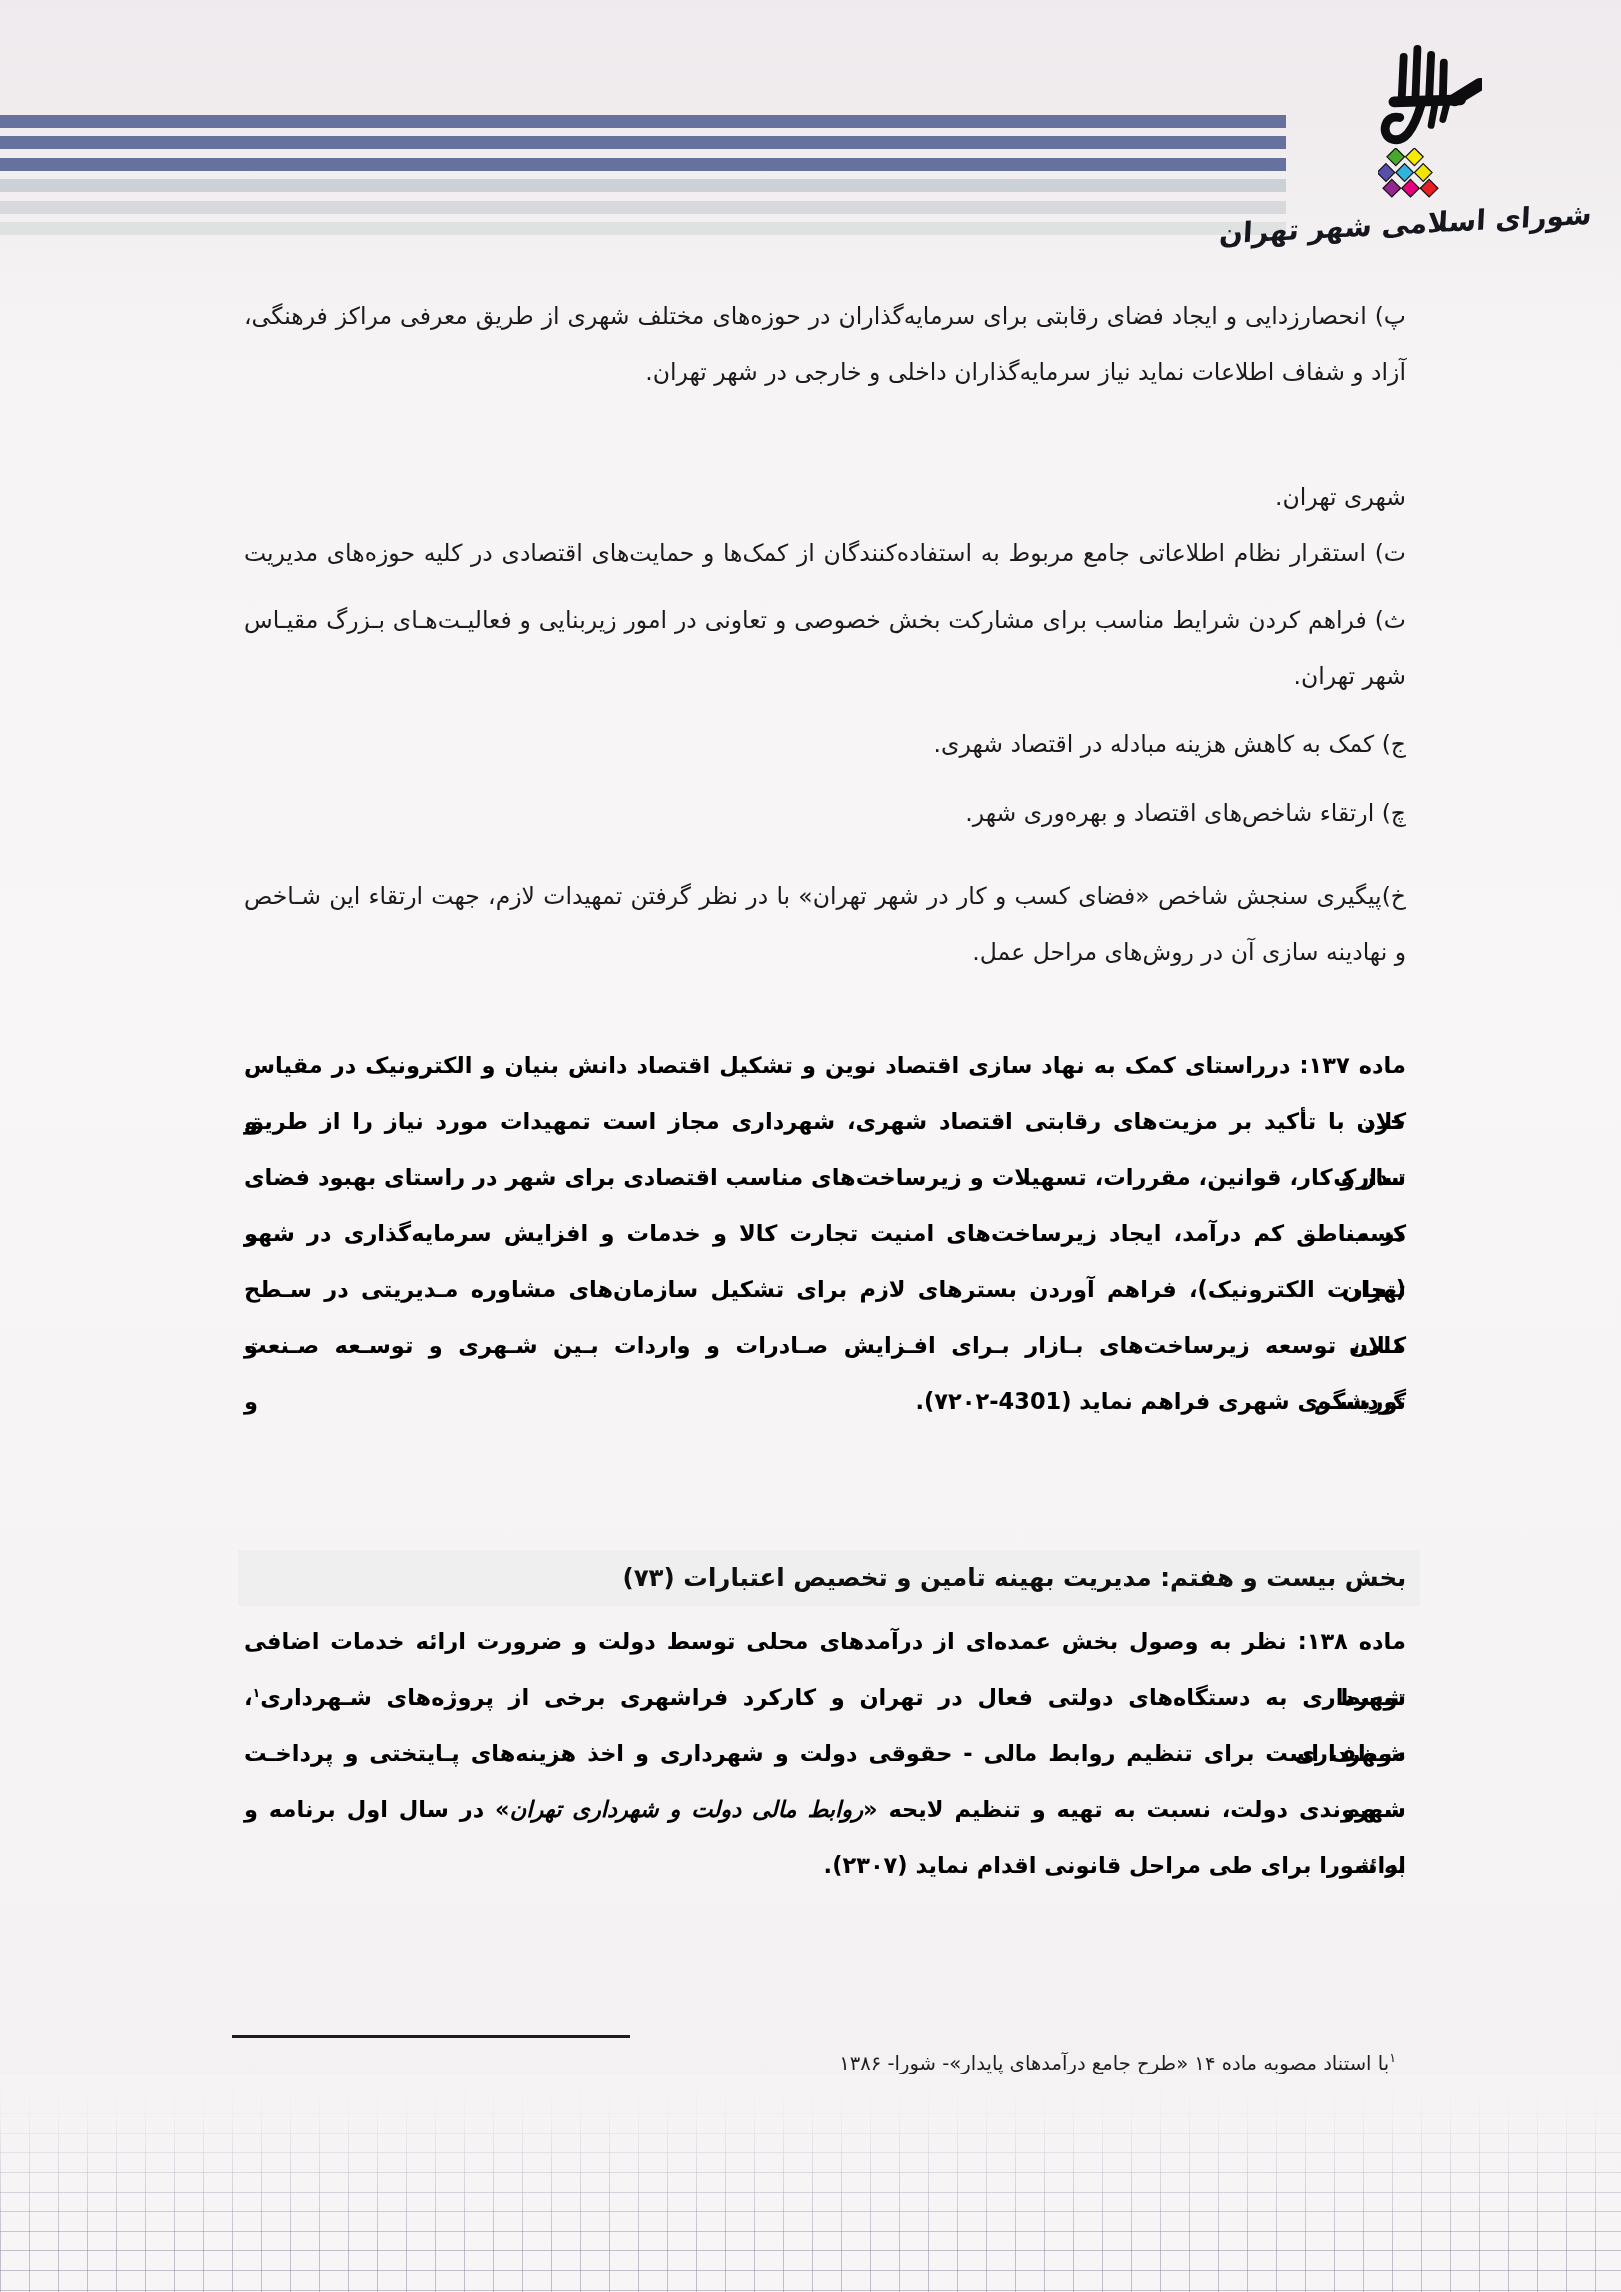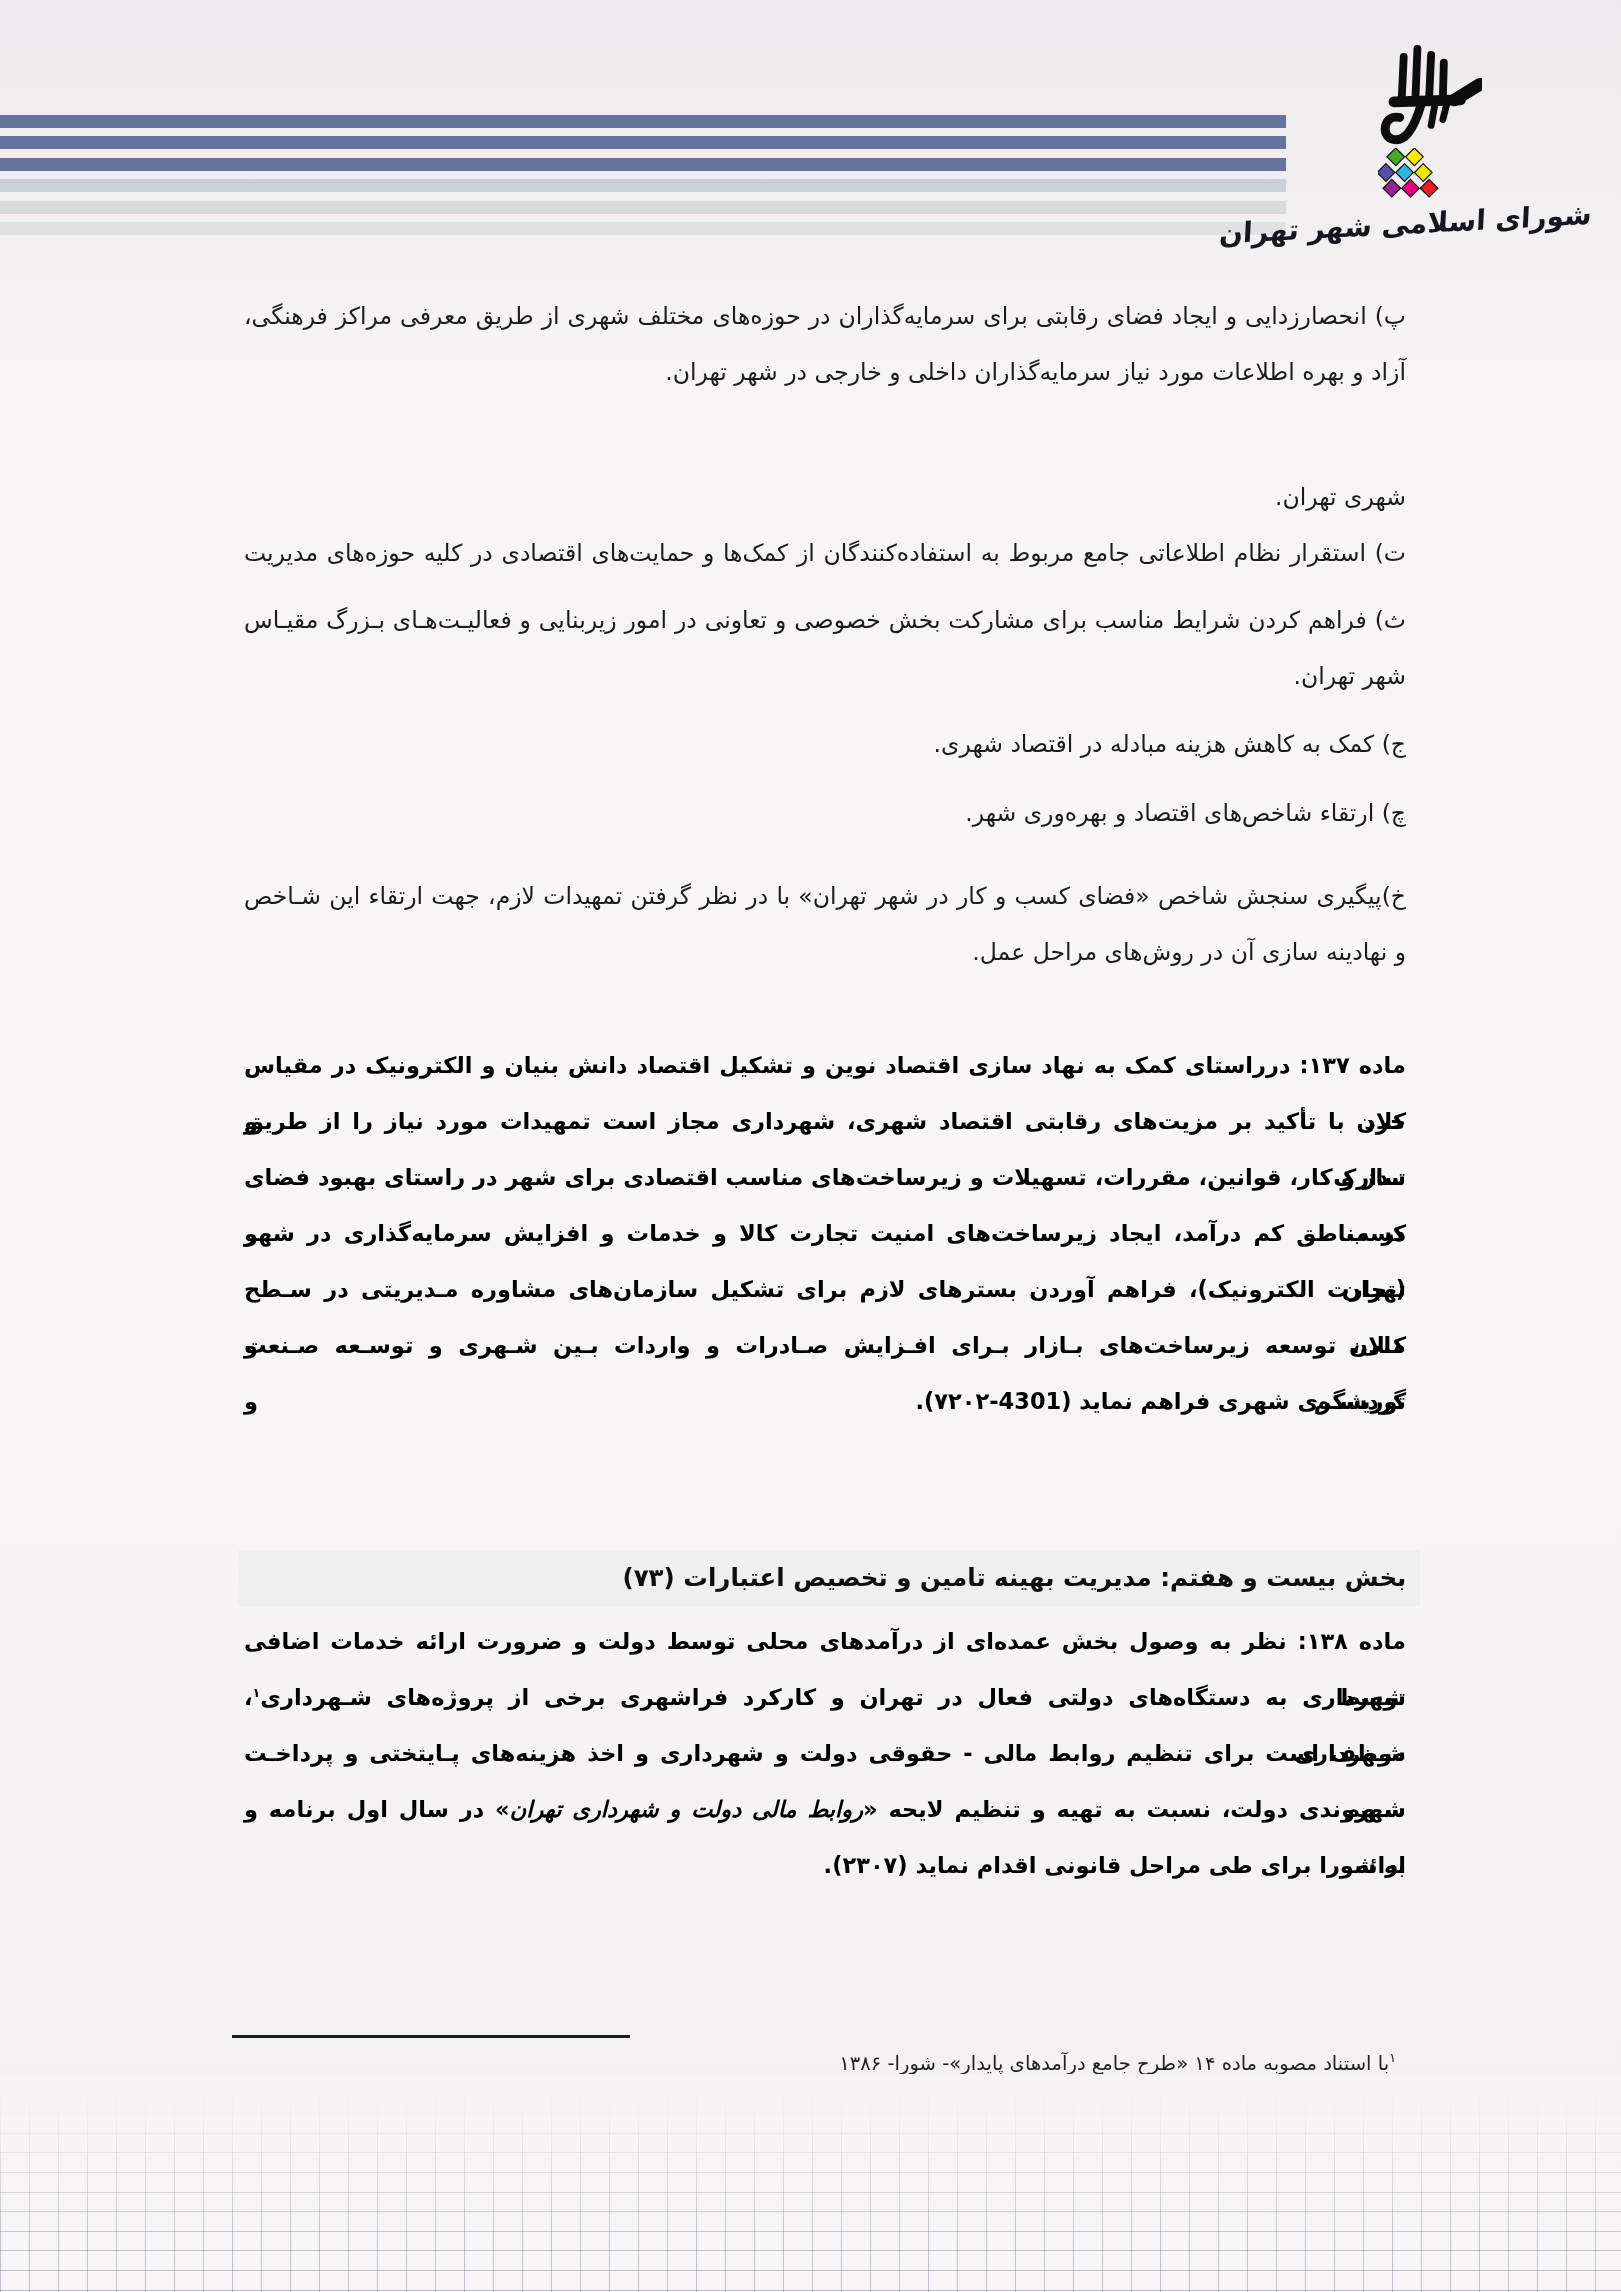--- a/index.html
+++ b/index.html
@@ -106,21 +106,21 @@
       <polygon points="27,16 36,25 27,34 18,25" fill="#2fb4dc" stroke="#111" stroke-width="1.2"></polygon>
       <polygon points="46,16 55,25 46,34 37,25" fill="#f0e400" stroke="#111" stroke-width="1.2"></polygon>
       <polygon points="14,32 23,41 14,50 5,41" fill="#93278f" stroke="#111" stroke-width="1.2"></polygon>
       <polygon points="33,32 42,41 33,50 24,41" fill="#e6007e" stroke="#111" stroke-width="1.2"></polygon>
       <polygon points="52,32 61,41 52,50 43,41" fill="#e61e25" stroke="#111" stroke-width="1.2"></polygon>
     </svg>
   <div class="logo-caption">شورای اسلامی شهر تهران</div>
 
   <div class="para" id="para-0">
       <div class="line"><span>پ) انحصارزدایی و ایجاد فضای رقابتی برای سرمایه‌گذاران در حوزه‌های مختلف شهری از طریق معرفی مراکز فرهنگی،</span></div>
-      <div class="line last"><span>آزاد و بهره اطلاعات مورد نیاز سرمایه‌گذاران داخلی و خارجی در شهر تهران.</span></div>
+      <div class="line last"><span>آزاد و شفاف اطلاعات نماید نیاز سرمایه‌گذاران داخلی و خارجی در شهر تهران.</span></div>
     </div>
   <div class="para" id="para-1">
       <div class="line last"><span>شهری تهران.</span></div>
       <div class="line"><span>ت) استقرار نظام اطلاعاتی جامع مربوط به استفاده‌کنندگان از کمک‌ها و حمایت‌های اقتصادی در کلیه حوزه‌های مدیریت</span></div>
     </div>
   <div class="para" id="para-2">
       <div class="line"><span>ث) فراهم کردن شرایط مناسب برای مشارکت بخش خصوصی و تعاونی در امور زیربنایی و فعالیـت‌هـای بـزرگ مقیـاس</span></div>
       <div class="line last"><span>شهر تهران.</span></div>
     </div>
   <div class="para" id="para-3">

